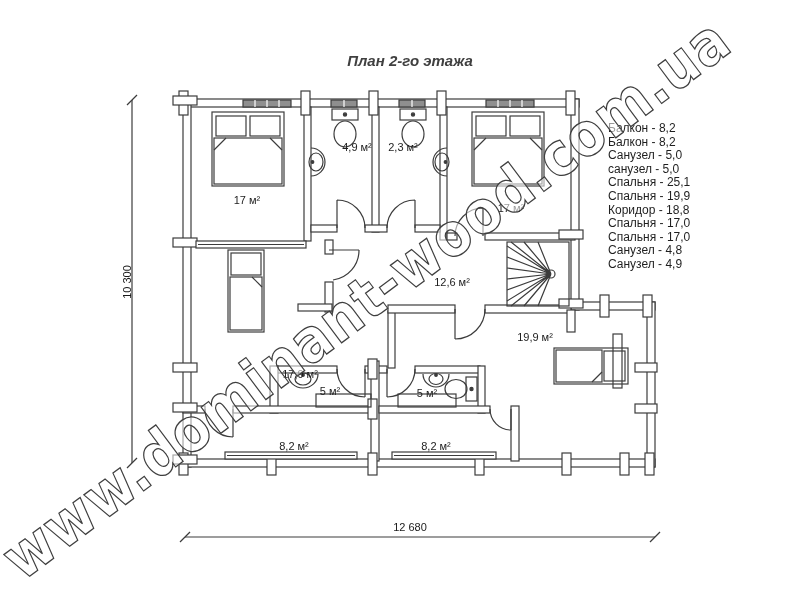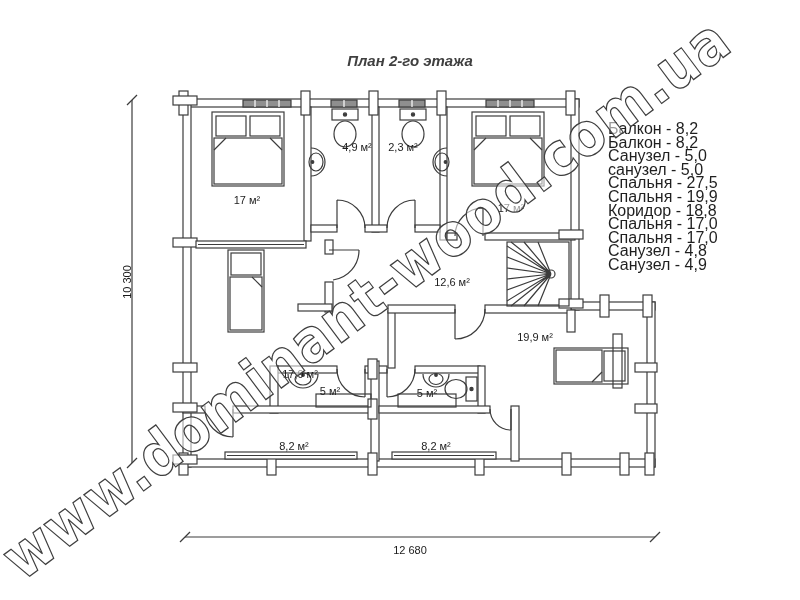--- a/index.html
+++ b/index.html
@@ -2,25 +2,25 @@
 <html><head>
 <meta charset="utf-8">
 <style>
   html,body{margin:0;padding:0;background:#fff;}
   body{width:800px;height:600px;position:relative;overflow:hidden;
        font-family:"Liberation Sans", sans-serif;color:#1a1a1a;}
   #plan-svg, #watermark-svg{position:absolute;left:0;top:0;}
   #watermark-svg{pointer-events:none;}
   .title{position:absolute;left:300px;top:52px;width:220px;text-align:center;
          font-size:15px;font-weight:bold;font-style:italic;color:#404040;}
-  .legend{position:absolute;left:608px;top:122px;font-size:16px;line-height:13.6px;color:#1f1f1f;}
+  .legend{position:absolute;left:608px;top:122px;font-size:12px;line-height:13.6px;color:#1f1f1f;}
   .legend div{white-space:nowrap;}
   .room-label{position:absolute;transform:translate(-50%,-50%);font-size:11px;
               color:#1c1c1c;white-space:nowrap;}
-  .dim-h{position:absolute;left:355px;top:544px;width:110px;text-align:center;font-size:11px;}
+  .dim-h{position:absolute;left:355px;top:521px;width:110px;text-align:center;font-size:11px;}
   .dim-v{position:absolute;left:95px;top:276px;width:64px;text-align:center;font-size:11px;
          transform:rotate(-90deg);}
 </style>
 </head>
 <body>
 
 <svg id="plan-svg" width="800" height="600" viewBox="0 0 800 600">
   <g stroke="#3c3c3c" stroke-width="1.2" fill="#ffffff">
 
     <g>
@@ -212,21 +212,21 @@
   </g>
 </svg>
 
 <div class="title">План 2-го этажа</div>
 
 <div class="legend">
   <div>Балкон - 8,2</div>
   <div>Балкон - 8,2</div>
   <div>Санузел - 5,0</div>
   <div>санузел - 5,0</div>
-  <div>Спальня - 27,5</div>
+  <div>Спальня - 25,1</div>
   <div>Спальня - 19,9</div>
   <div>Коридор - 18,8</div>
   <div>Спальня - 17,0</div>
   <div>Спальня - 17,0</div>
   <div>Санузел - 4,8</div>
   <div>Санузел - 4,9</div>
 </div>
 
 <div class="room-label" style="left:247px;top:200px;">17 м²</div>
 <div class="room-label" style="left:357px;top:147px;">4,9 м²</div>

